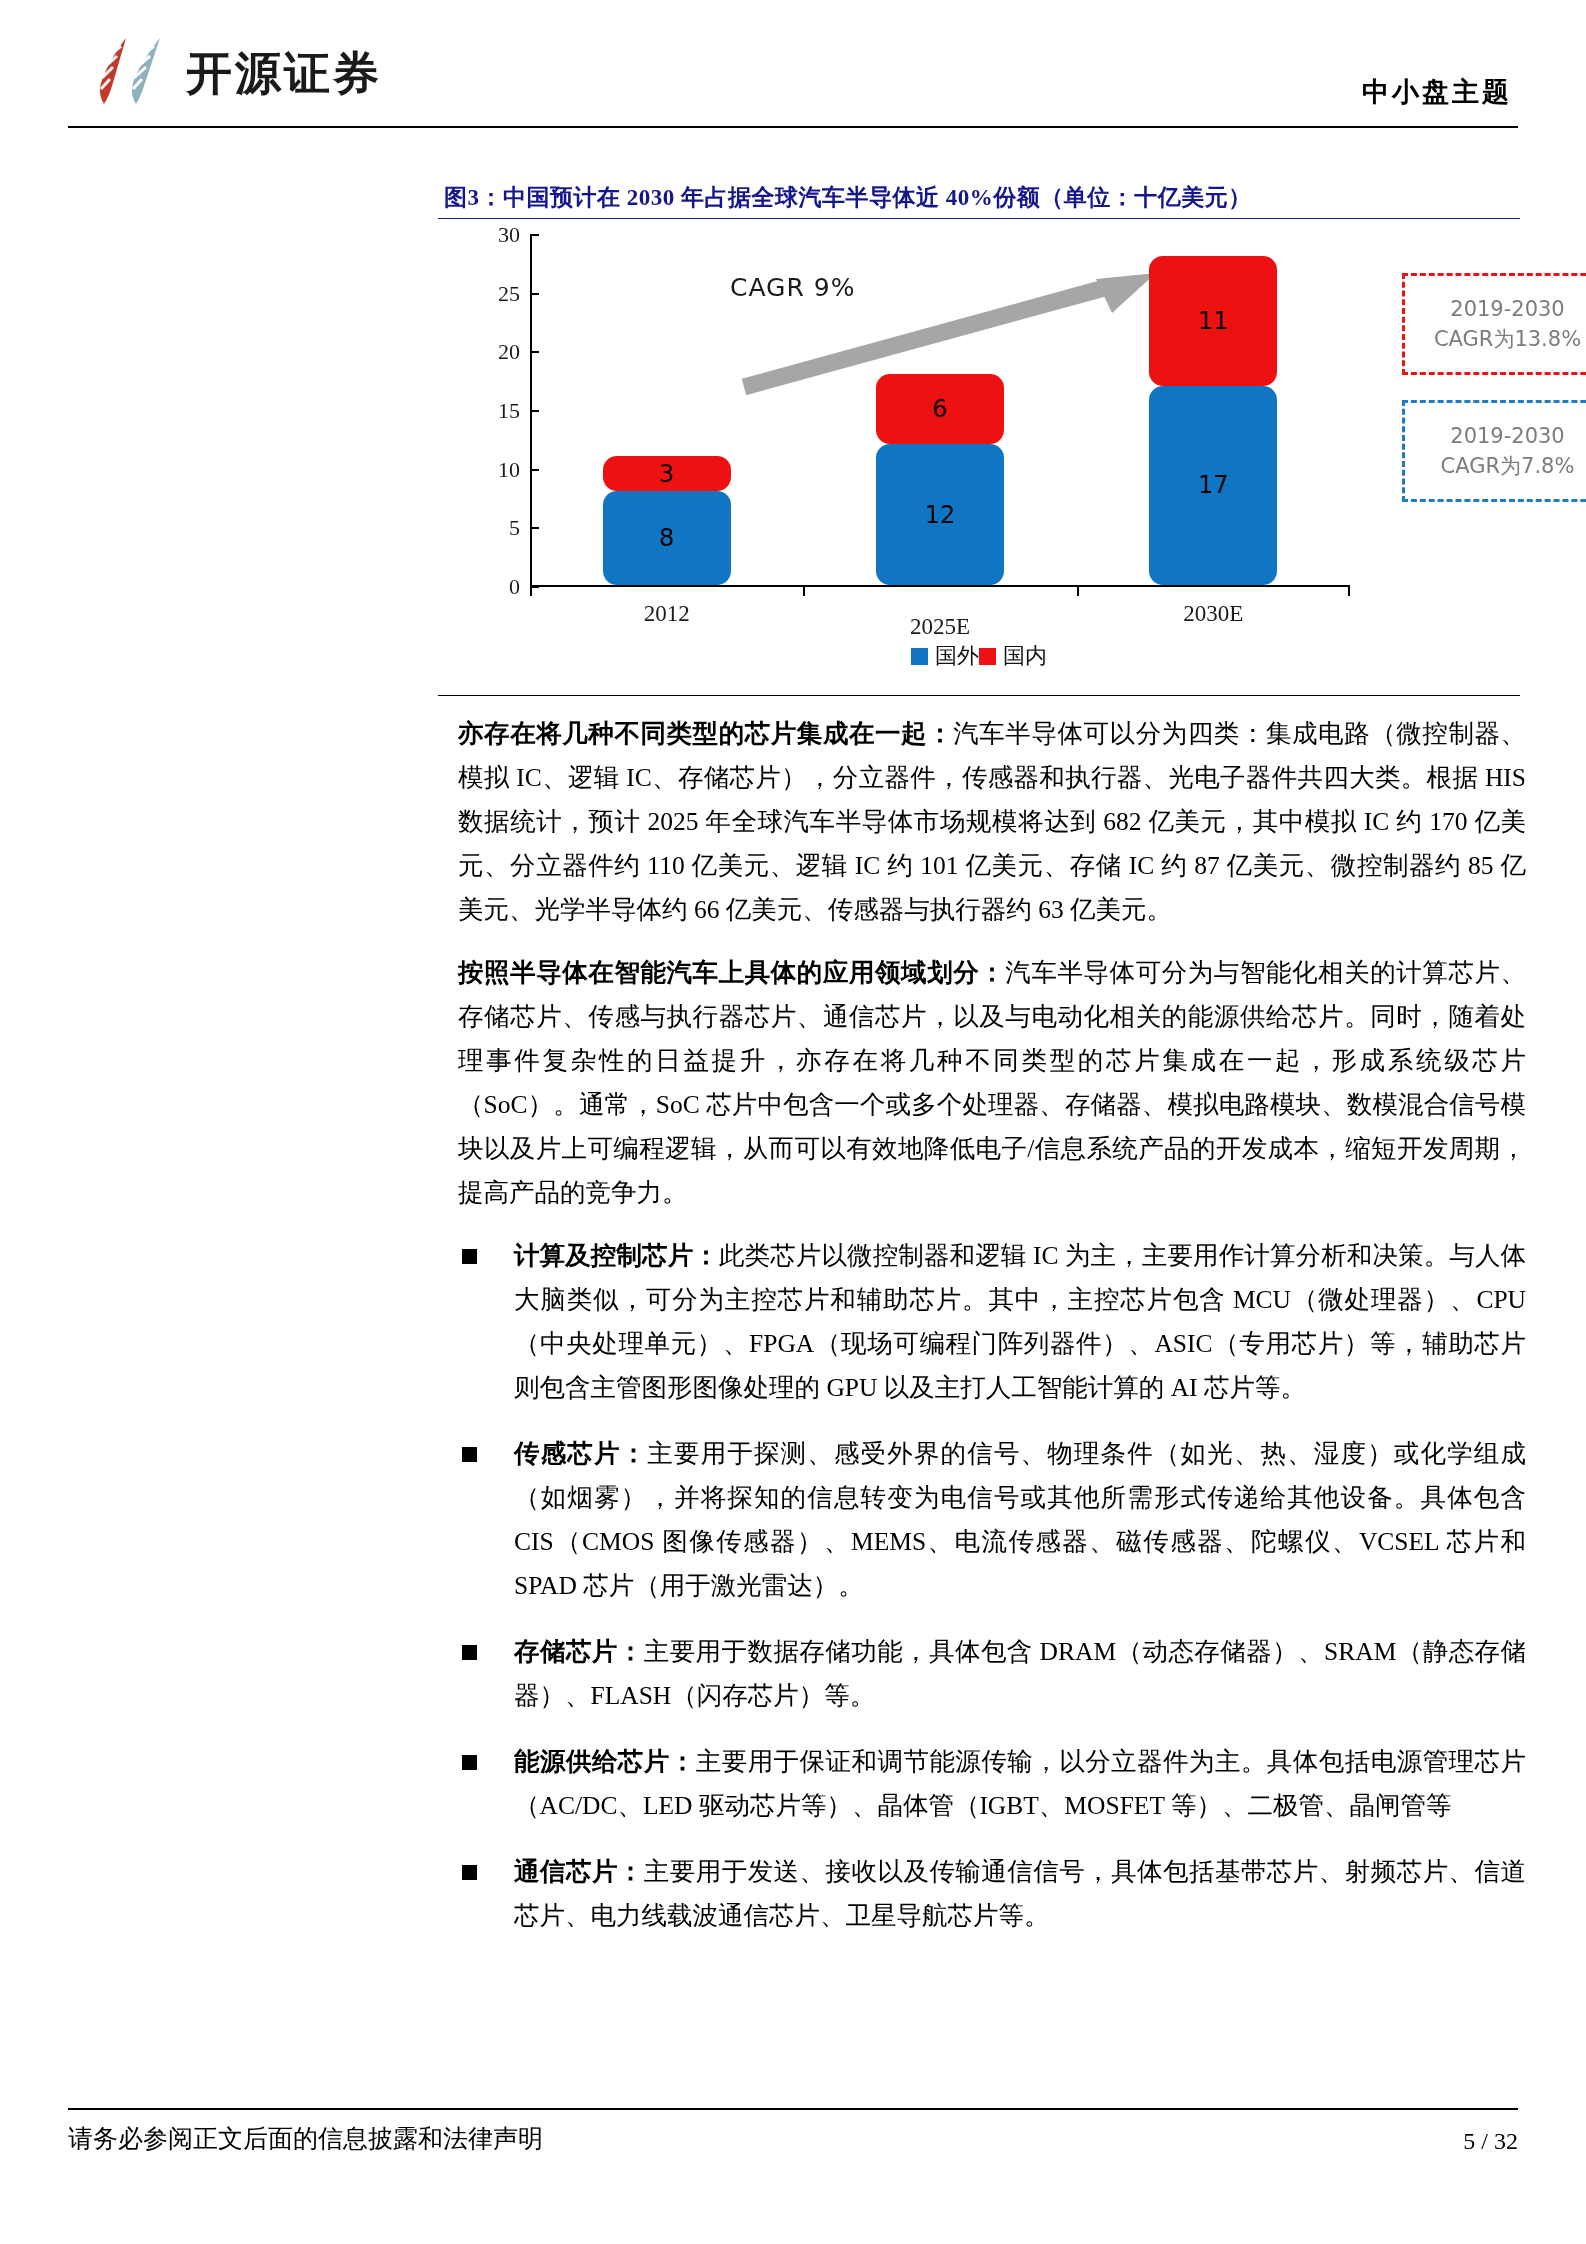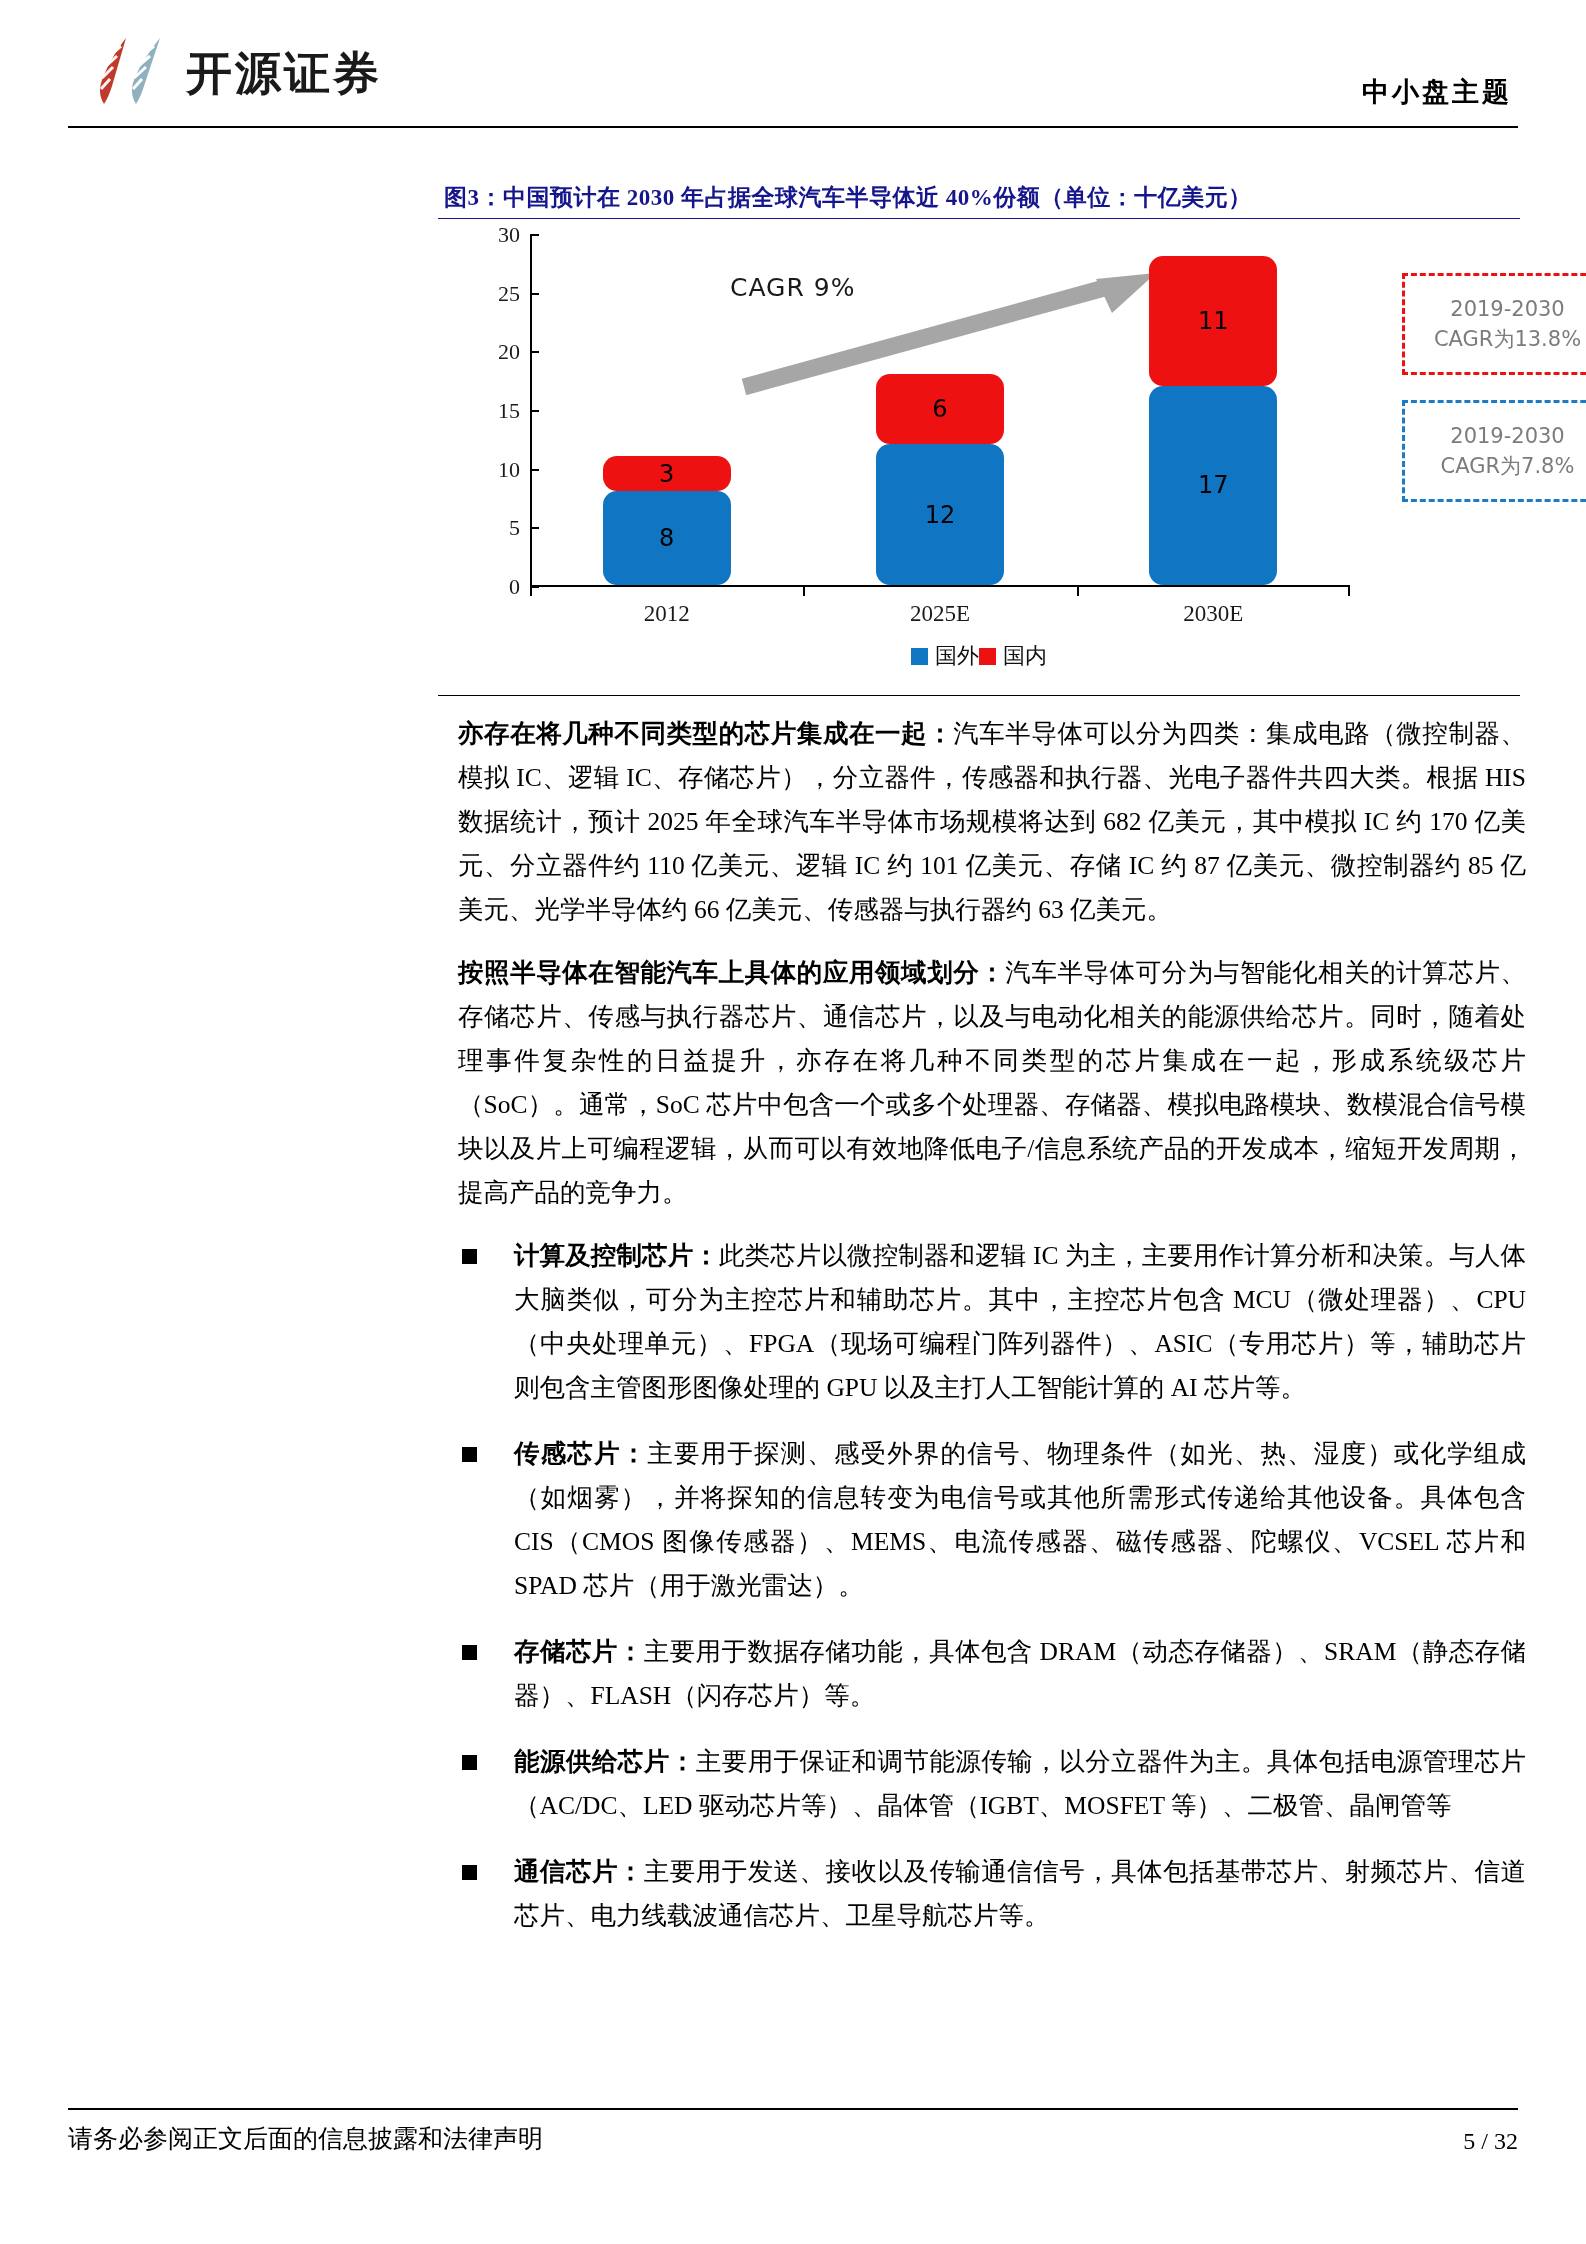--- a/index.html
+++ b/index.html
@@ -399,21 +399,21 @@
           <div class="bar-group" style="left: 619.333px;">
             <div class="seg seg-dom" style="height: 129.067px; background: rgb(238, 17, 17);">11</div>
             <div class="seg seg-for" style="height: 199.467px; background: rgb(16, 118, 196);">17</div>
           </div>
           <div class="xtick" style="left: 546.667px;"></div>
           <div class="xtick" style="left: 818px;"></div>
         </div>
 
       <div class="xlabels" id="xaxis">
           <div class="xlabel" style="left: 136.667px;">2012</div>
-          <div class="xlabel" style="left: 410px;">2025E</div>
+          <div class="xlabel" style="left: 410px; margin-top: 13px;">2025E</div>
           <div class="xlabel" style="left: 683.333px;">2030E</div>
         </div>
 
       <div class="legend">
         <span class="legend-item">
           <i class="swatch" id="sw-for" style="background: rgb(16, 118, 196);"></i>
           <span>国外</span>
         </span>
         <span class="legend-item">
           <i class="swatch" id="sw-dom" style="background: rgb(238, 17, 17);"></i>

